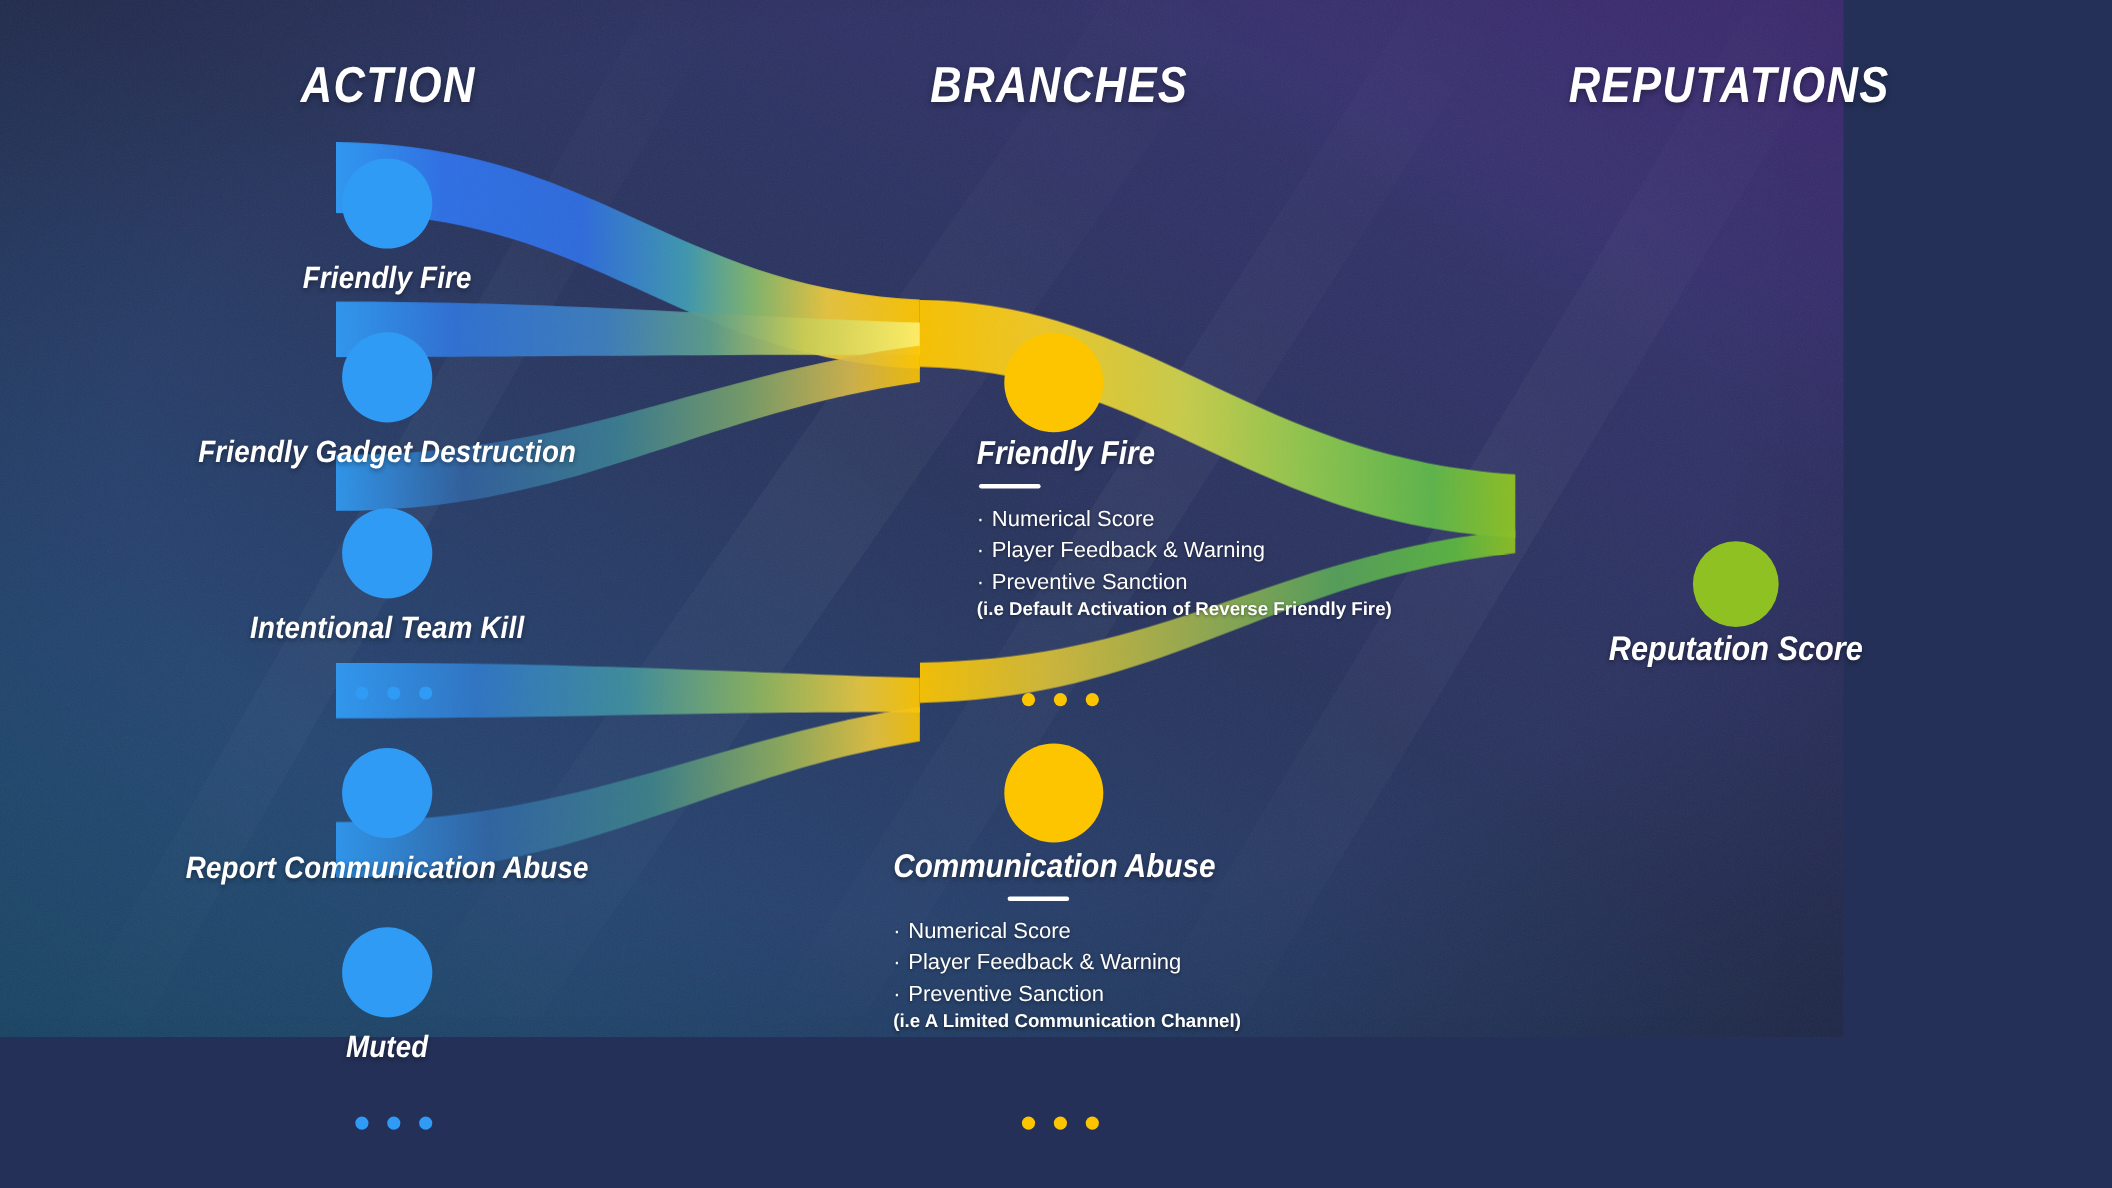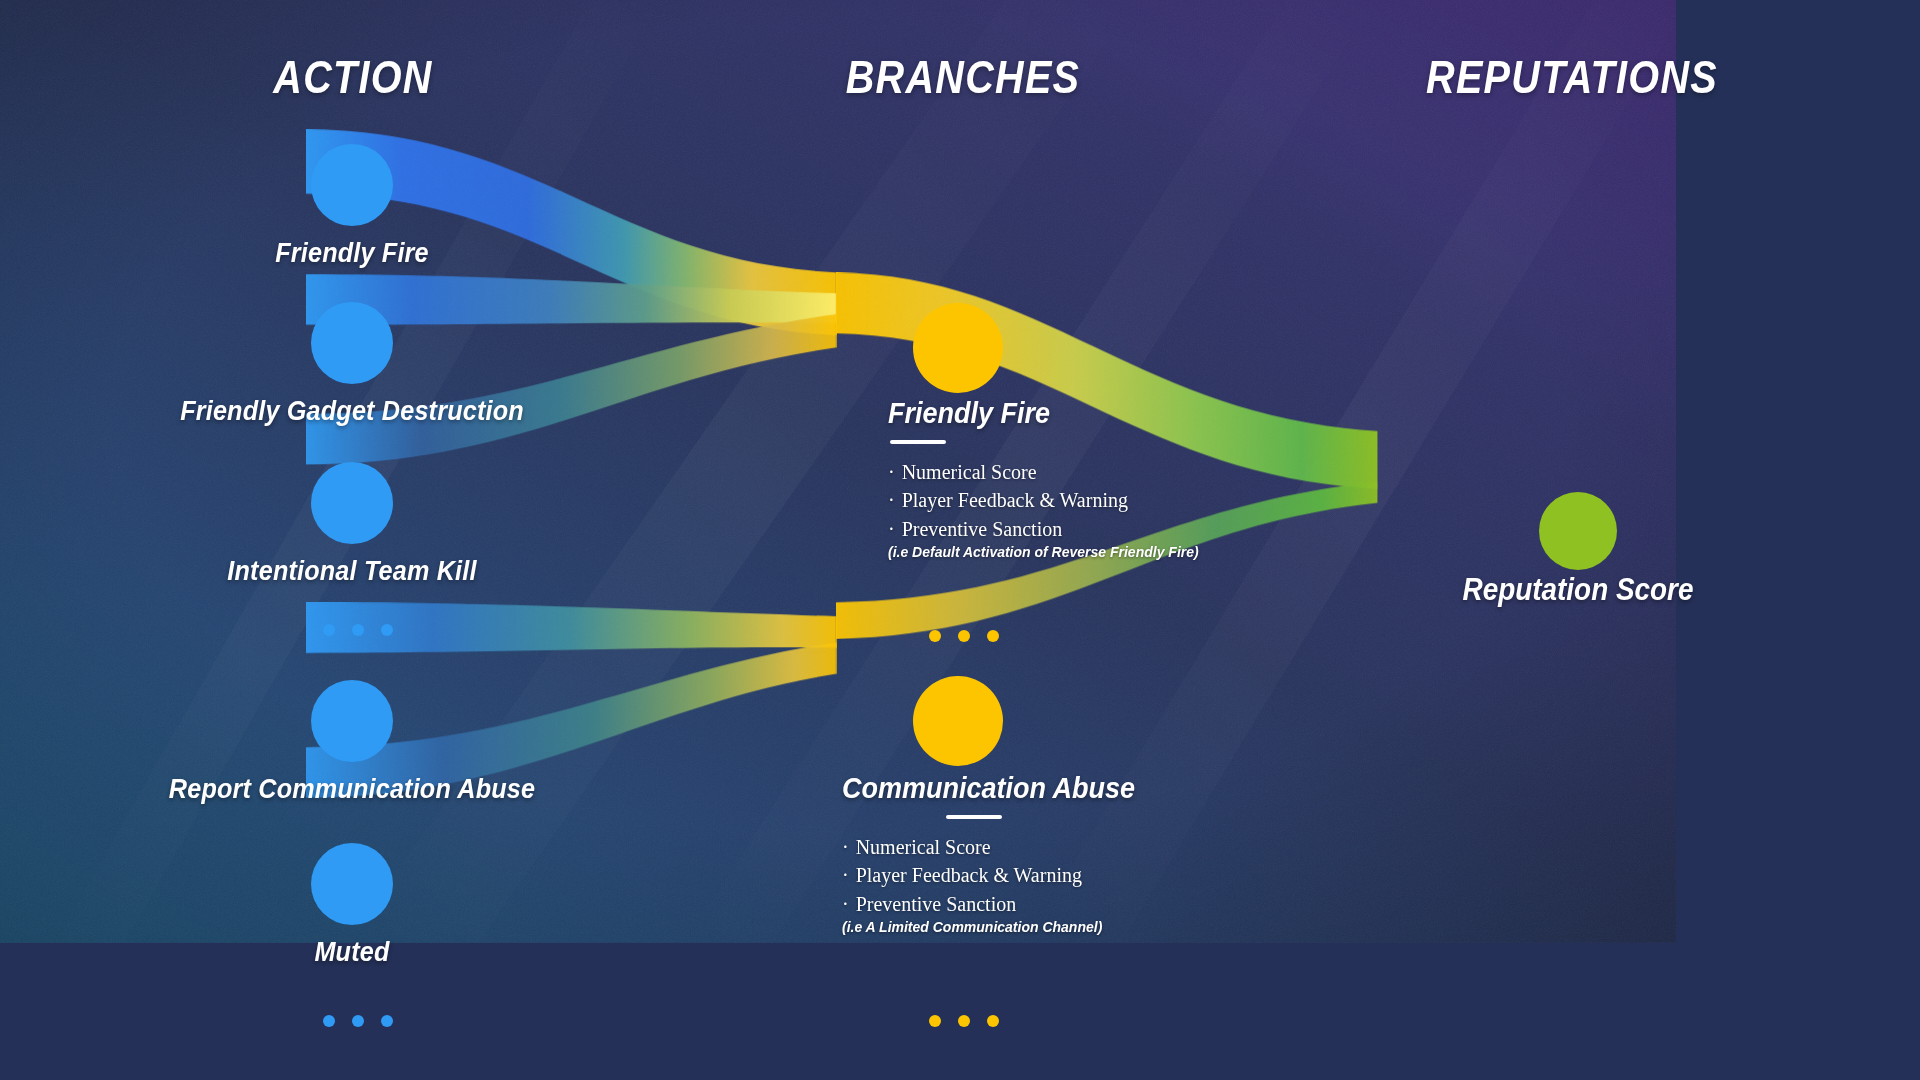--- a/index.html
+++ b/index.html
@@ -47,28 +47,26 @@
   }
   .rule{
     width:56px;height:4px;background:#ffffff;border-radius:2px;
     margin:10px 0 14px 2px;
   }
   .bullets{list-style:none;margin:0;padding:0;}
   .bullets li{
     color:#ffffff;font-size:20px;font-weight:400;
     line-height:1.42;white-space:nowrap;
     text-shadow:0 1px 3px rgba(0,0,0,.45);
-    font-family:Liberation Serif, serif;
   }
   .bullets li .dot{margin-right:7px;}
   .note{
-    color:#ffffff;font-size:14px;font-weight:700;
+    color:#ffffff;font-size:17px;font-weight:700;
     white-space:nowrap;margin-top:1px;
     text-shadow:0 1px 3px rgba(0,0,0,.45);
-    font-style:italic;
   }
   .rep-title{
     color:#fff;font-style:italic;font-weight:700;
     font-size:31px;white-space:nowrap;text-align:center;
     transform:scaleX(0.90);transform-origin:center top;
     text-shadow:0 2px 5px rgba(0,0,0,.4);
   }
   .rep-note{
     color:#fff;font-size:14.5px;font-weight:700;
     white-space:nowrap;text-align:center;margin-top:4px;
@@ -241,21 +239,21 @@
     <div class="branch-title">Friendly Fire</div>
     <div class="rule"></div>
     <ul class="bullets">
       <li><span class="dot">·</span><span>Numerical Score</span></li>
       <li><span class="dot">·</span><span>Player Feedback &amp; Warning</span></li>
       <li><span class="dot">·</span><span>Preventive Sanction</span></li>
     </ul>
     <div class="note">(i.e Default Activation of Reverse Friendly Fire)</div>
   </div>
 
-  <div class="branch" style="left:842px;top:771px;">
+  <div class="branch" style="left:812px;top:771px;">
     <div class="branch-title">Communication Abuse</div>
     <div class="rule" style="margin-left:104px;"></div>
     <ul class="bullets">
       <li><span class="dot">·</span><span>Numerical Score</span></li>
       <li><span class="dot">·</span><span>Player Feedback &amp; Warning</span></li>
       <li><span class="dot">·</span><span>Preventive Sanction</span></li>
     </ul>
     <div class="note">(i.e A Limited Communication Channel)</div>
   </div>
 

